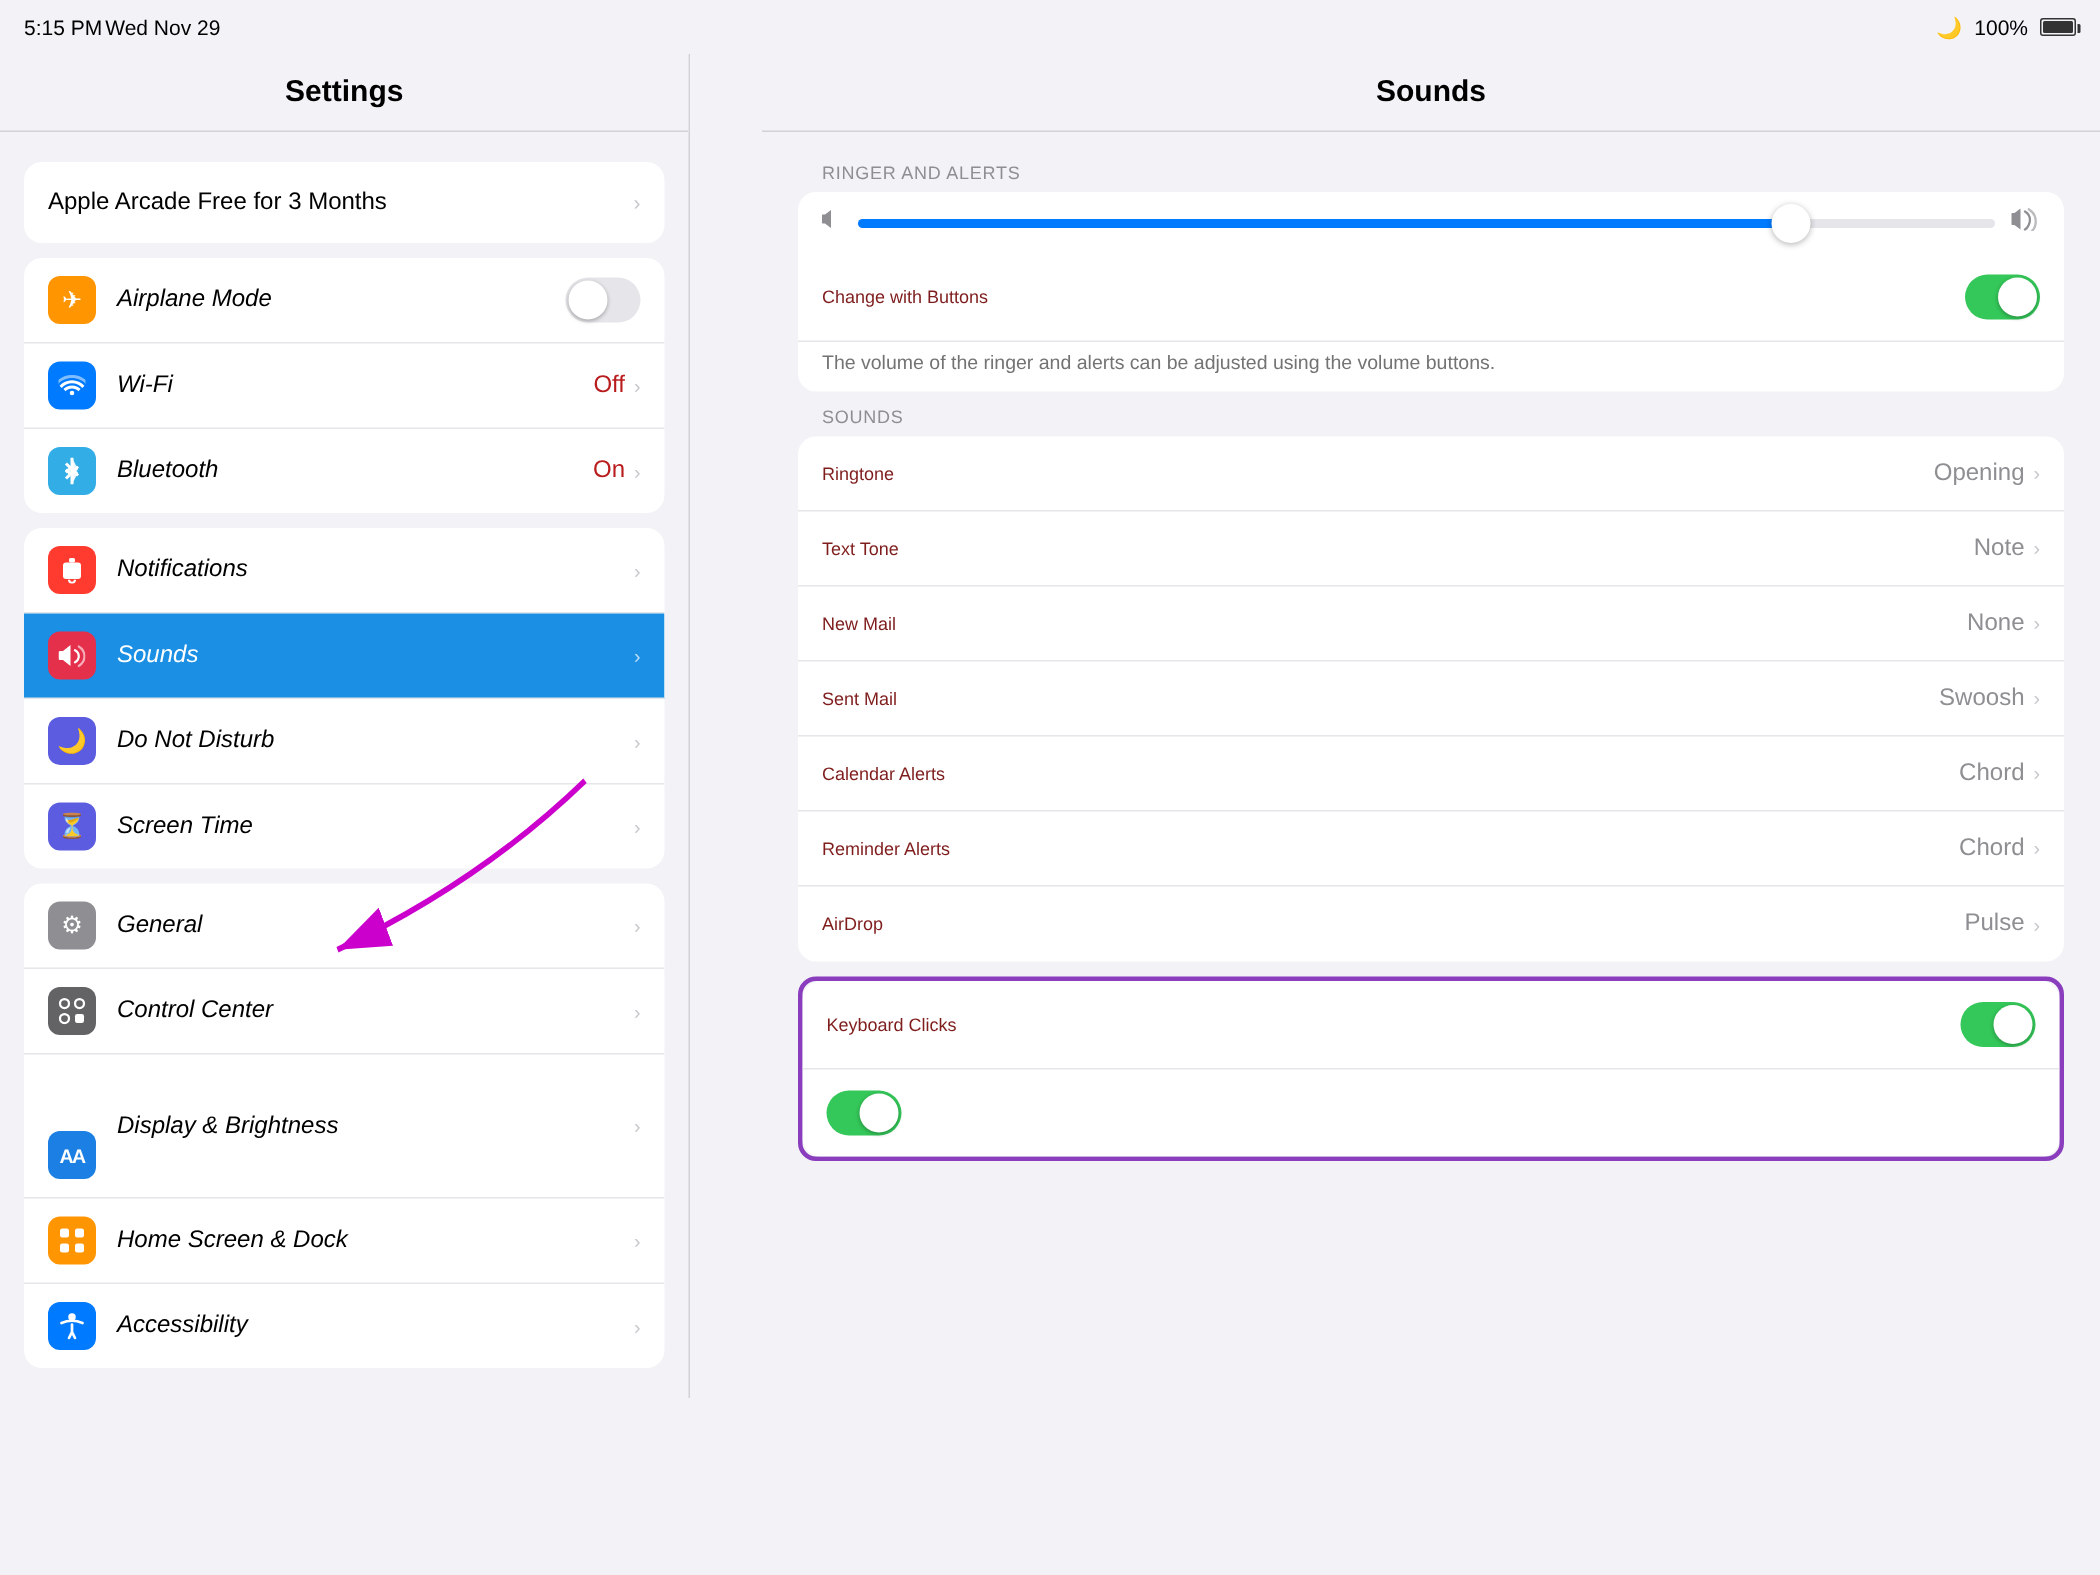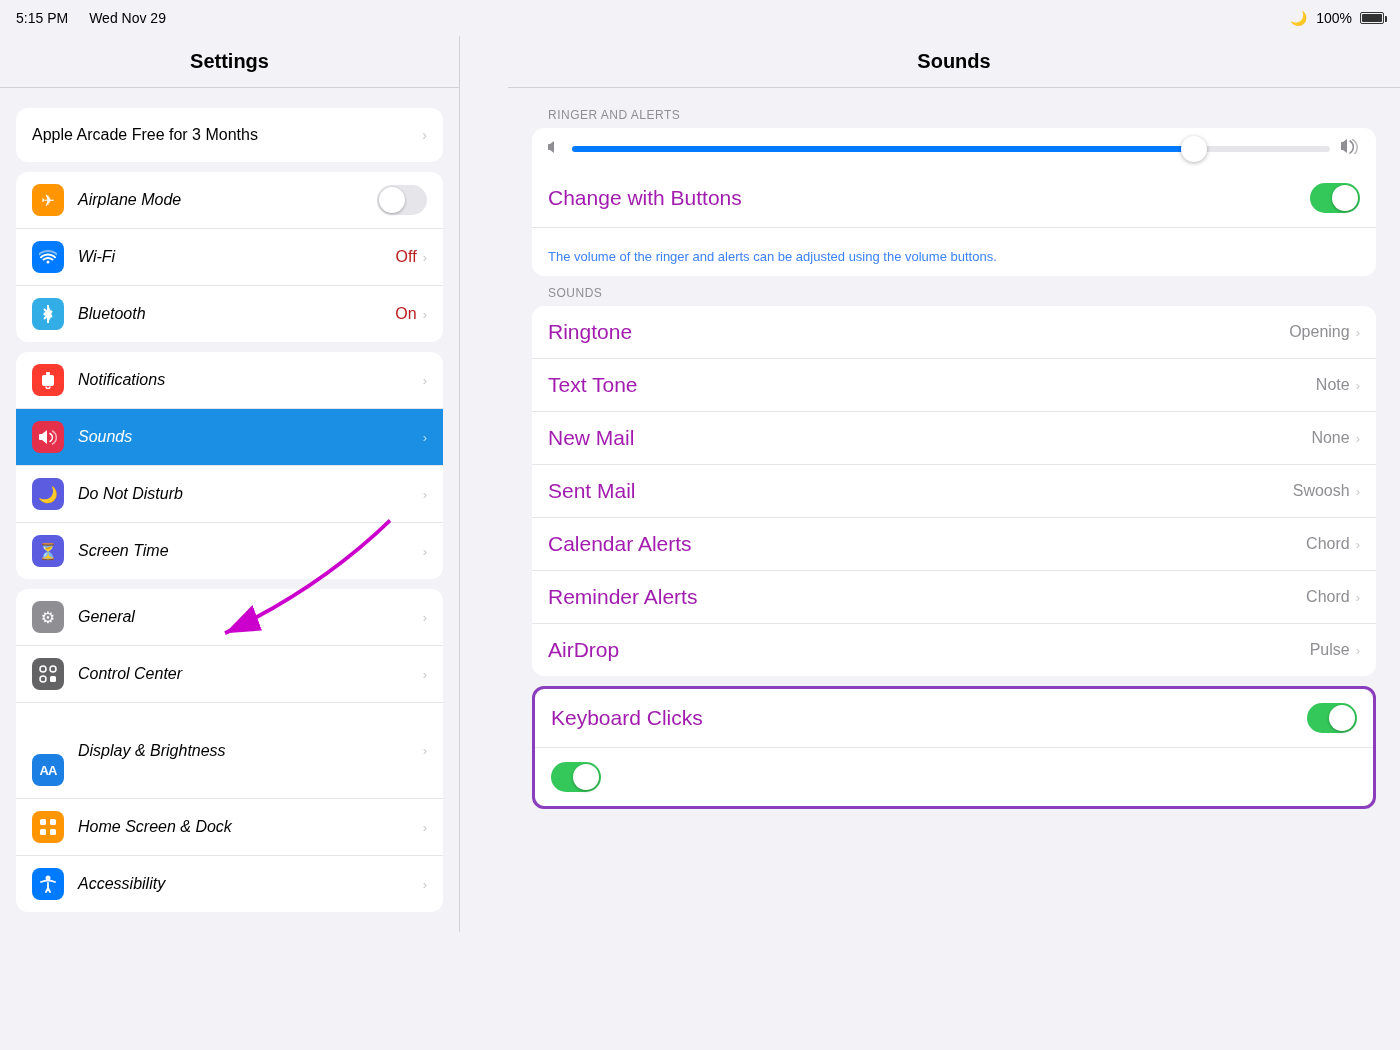--- a/index.html
+++ b/index.html
@@ -18,21 +18,21 @@
       display: flex;
       justify-content: space-between;
       align-items: center;
       padding: 0 16px;
       height: 36px;
       background: #f2f2f7;
       font-size: 14px;
       font-weight: 500;
       flex-shrink: 0;
     }
-    .status-bar-left { display: flex; gap: 21px; }
+    .status-bar-left { display: flex; gap: 2px; }
     .status-bar-right { display: flex; align-items: center; gap: 8px; font-size: 14px; }
     .battery-icon {
       display: flex; align-items: center; gap: 3px;
     }
     .battery-body {
       width: 24px; height: 12px; border: 1.5px solid #333; border-radius: 2px;
       position: relative;
     }
     .battery-body::after {
       content: '';
@@ -213,22 +213,22 @@
     .content-row {
       display: flex;
       align-items: center;
       padding: 14px 16px;
       border-bottom: 0.5px solid #e5e5ea;
       min-height: 50px;
     }
     .content-row:last-child { border-bottom: none; }
     .content-row-label {
       flex: 1;
-      font-size: 21px;
-      color: #a21caf;
+      font-size: 12px;
+      color: #7f1d1d;
     }
     .content-row-value {
       font-size: 16px;
       color: #8e8e93;
       margin-right: 6px;
     }
     .content-row-chevron { color: #c7c7cc; font-size: 13px; }
 
     
     .ringer-row {
@@ -259,23 +259,22 @@
       box-shadow: 0 1px 4px rgba(0,0,0,0.3);
       position: absolute;
       top: -10px;
       transform: translateX(-50%);
       cursor: pointer;
     }
 
     
     .description-text {
       font-size: 13px;
-      color: #3b82f6;
+      color: #737373;
       padding: 6px 16px 12px;
-      margin-top: 15px;
     }
 
     
     .highlight-box {
       border: 3px solid #8a3dbd;
       border-radius: 12px;
       overflow: hidden;
     }
 
     .sidebar-wrapper {

